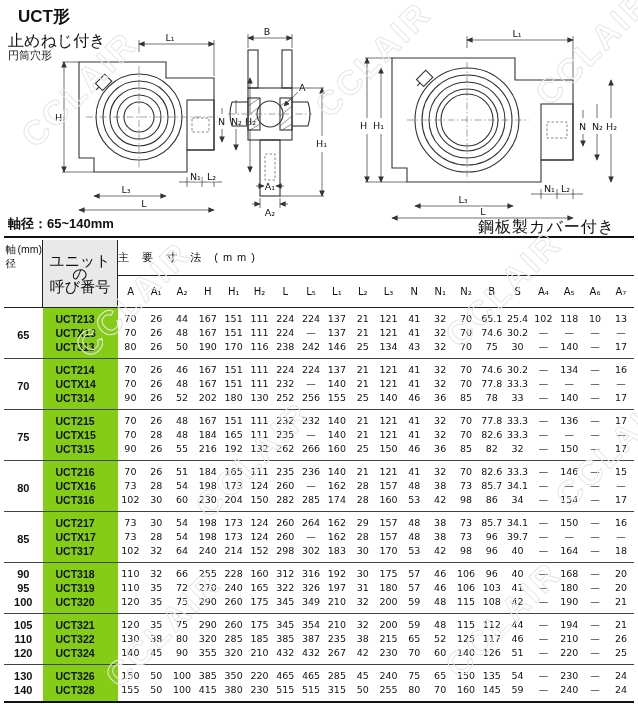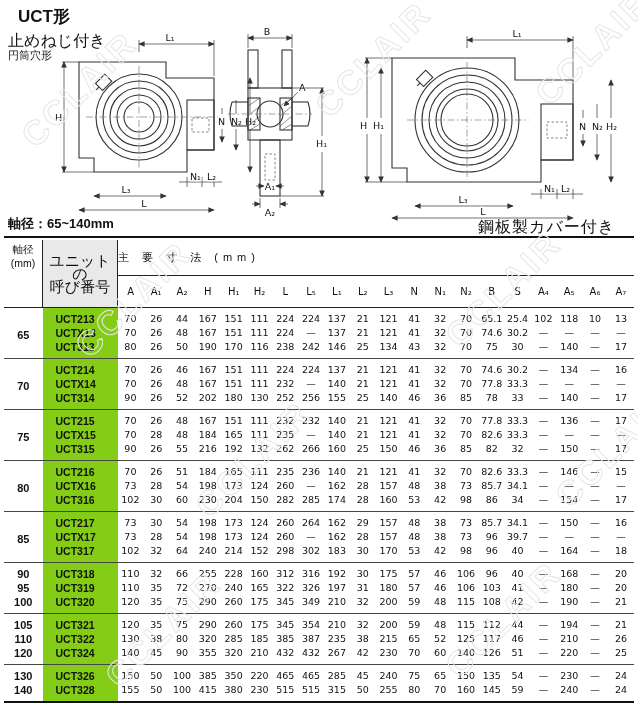--- a/index.html
+++ b/index.html
@@ -22,21 +22,21 @@
   .ln{stroke:#333;fill:none;stroke-width:1.1;}
   .dim{stroke:#333;fill:none;stroke-width:0.7;}
   .cl{stroke:#666;stroke-width:0.6;stroke-dasharray:7 2.5 1.5 2.5;fill:none;}
   .hatch{stroke:#444;stroke-width:0.6;}
   .dot{stroke:#555;stroke-width:0.7;stroke-dasharray:2.5 2;fill:none;}
   
   table.tbl{position:absolute;left:4px;top:240px;width:630px;border-collapse:collapse;
             table-layout:fixed;z-index:2;border-bottom:2px solid #111;}
   .tbl th,.tbl td{padding:0;margin:0;}
   .hd-shaft{width:38px;border-right:1px solid #222;font-weight:400;font-size:10.5px;vertical-align:top;}
-  .hd-shaft .hcol{display:flex;flex-direction:column;justify-content:flex-start;height:62px;padding:3px 0 2px 0;}
+  .hd-shaft .hcol{display:flex;flex-direction:row;justify-content:space-between;height:62px;padding:3px 0 2px 0;}
   .hd-unit{width:74px;border-right:1px solid #222;background:#e9e9e9;font-weight:400;font-size:15px;line-height:13px;}
   .hd-dims{border-bottom:1px solid #222;height:34px;font-weight:400;font-size:11px;letter-spacing:5px;text-align:left;}
   tr.cols th{height:30px;font-weight:400;font-size:10px;text-align:center;
              font-family:"DejaVu Sans",sans-serif;border-bottom:1.5px solid #222;}
   tr.cols{border-bottom:1.5px solid #222;}
   tbody td{font-size:9.5px;text-align:center;line-height:14px;height:14px;
            font-family:"DejaVu Sans",sans-serif;}
   tbody td.shaft{font-weight:700;font-size:11px;font-family:"Liberation Sans",sans-serif;vertical-align:middle;}
   tbody td.unit{font-weight:700;font-size:10.5px;text-align:left;padding-left:13px;background:#84cc16;
                 font-family:"Liberation Sans",sans-serif;}

